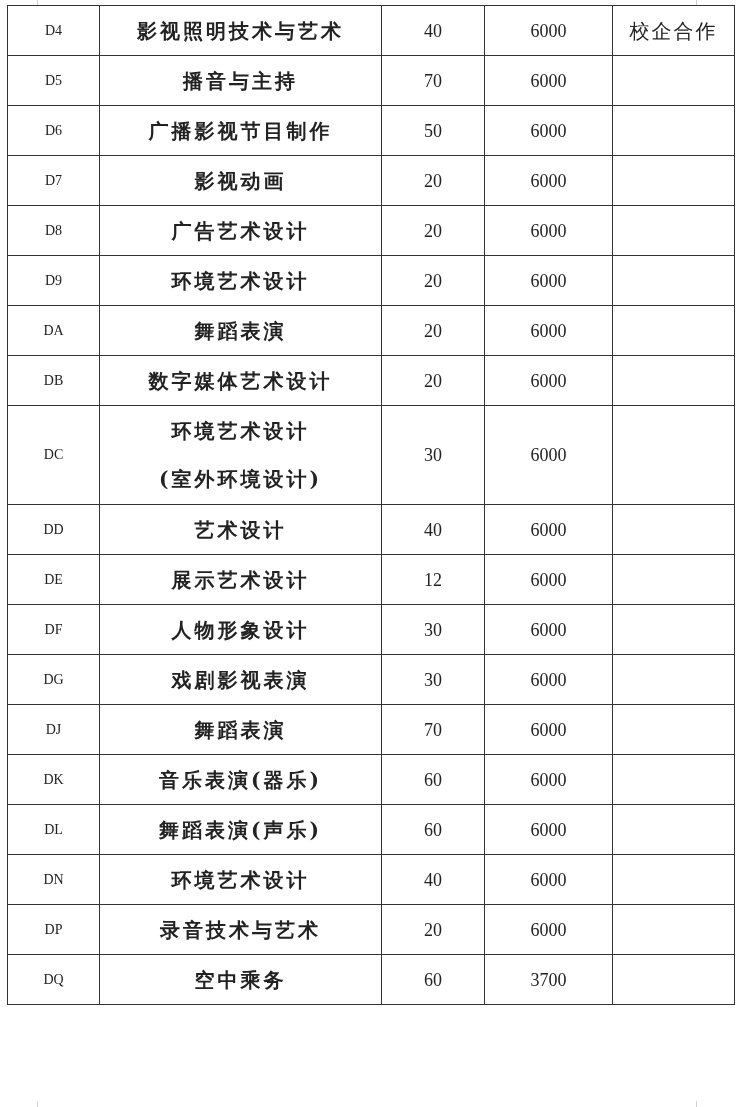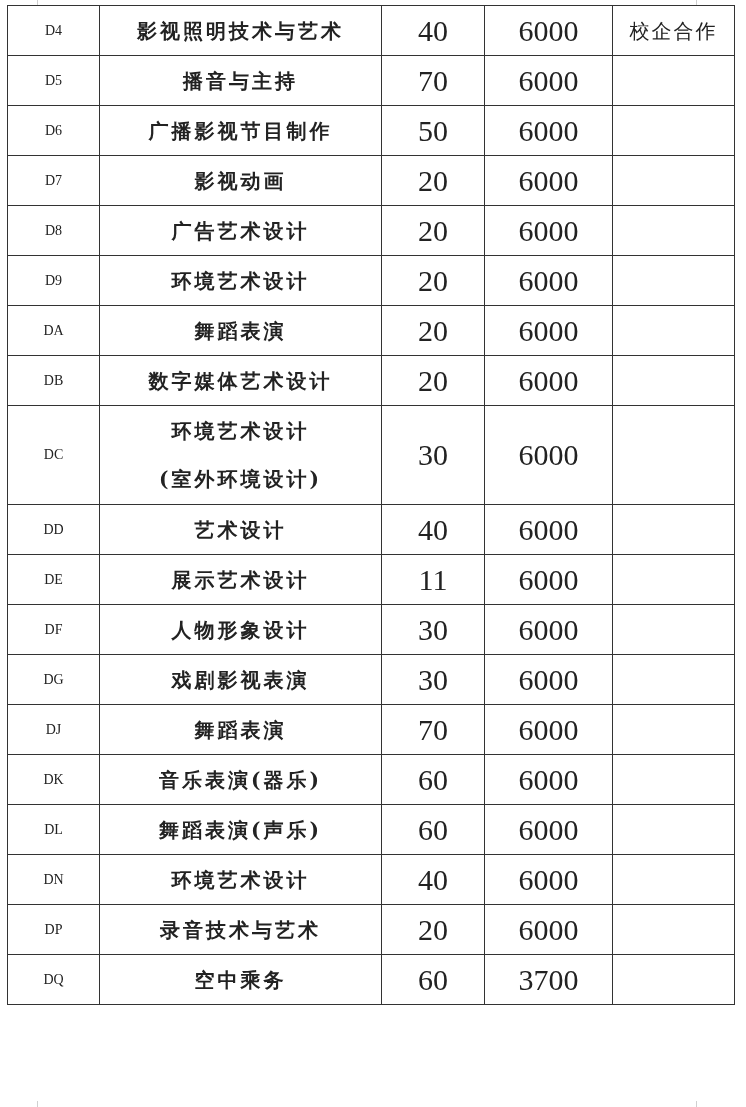--- a/index.html
+++ b/index.html
@@ -6,21 +6,21 @@
   body { width:746px; height:1107px; position:relative; overflow:hidden;
          font-family:"DejaVu Serif","Liberation Serif",serif; color:#222; }
   .page-edge-l { position:absolute; left:37px; top:0; width:1px; height:5px; background:#d0d0d0; }
   .page-edge-r { position:absolute; left:696px; top:0; width:1px; height:5px; background:#d0d0d0; }
   .page-edge-lb { position:absolute; left:37px; top:1101px; width:1px; height:6px; background:#d0d0d0; }
   .page-edge-rb { position:absolute; left:696px; top:1101px; width:1px; height:6px; background:#d0d0d0; }
   table { position:absolute; left:7px; top:5px; border-collapse:collapse; table-layout:fixed; width:727px; }
   td { border:1.2px solid #333; text-align:center; vertical-align:middle; padding:0;
        font-size:20px; height:49px; line-height:24px; }
   td.code { font-family:"Liberation Serif","DejaVu Serif",serif; font-size:14px; }
-  td.num { font-family:"Liberation Serif","DejaVu Serif",serif; font-size:30px; }
+  td.num { font-family:"Liberation Serif","DejaVu Serif",serif; font-size:18px; }
   td.name { letter-spacing:3px;font-weight:bold; }
   td.note { letter-spacing:2px; }
   tr.tall td { height:98px; }
   tr.tall td.name { line-height:48px; }
   .c1 { width:92px; } .c2 { width:282px; } .c3 { width:103px; } .c4 { width:128px; } .c5 { width:122px; }
 </style>
 </head>
 <body>
 
 <div class="page-edge-l"></div>
@@ -106,21 +106,21 @@
     <tr>
       <td class="code">DD</td>
       <td class="name">艺术设计</td>
       <td class="num">40</td>
       <td class="num">6000</td>
       <td class="note"></td>
     </tr>
     <tr>
       <td class="code">DE</td>
       <td class="name">展示艺术设计</td>
-      <td class="num">11</td>
+      <td class="num">12</td>
       <td class="num">6000</td>
       <td class="note"></td>
     </tr>
     <tr>
       <td class="code">DF</td>
       <td class="name">人物形象设计</td>
       <td class="num">30</td>
       <td class="num">6000</td>
       <td class="note"></td>
     </tr>

